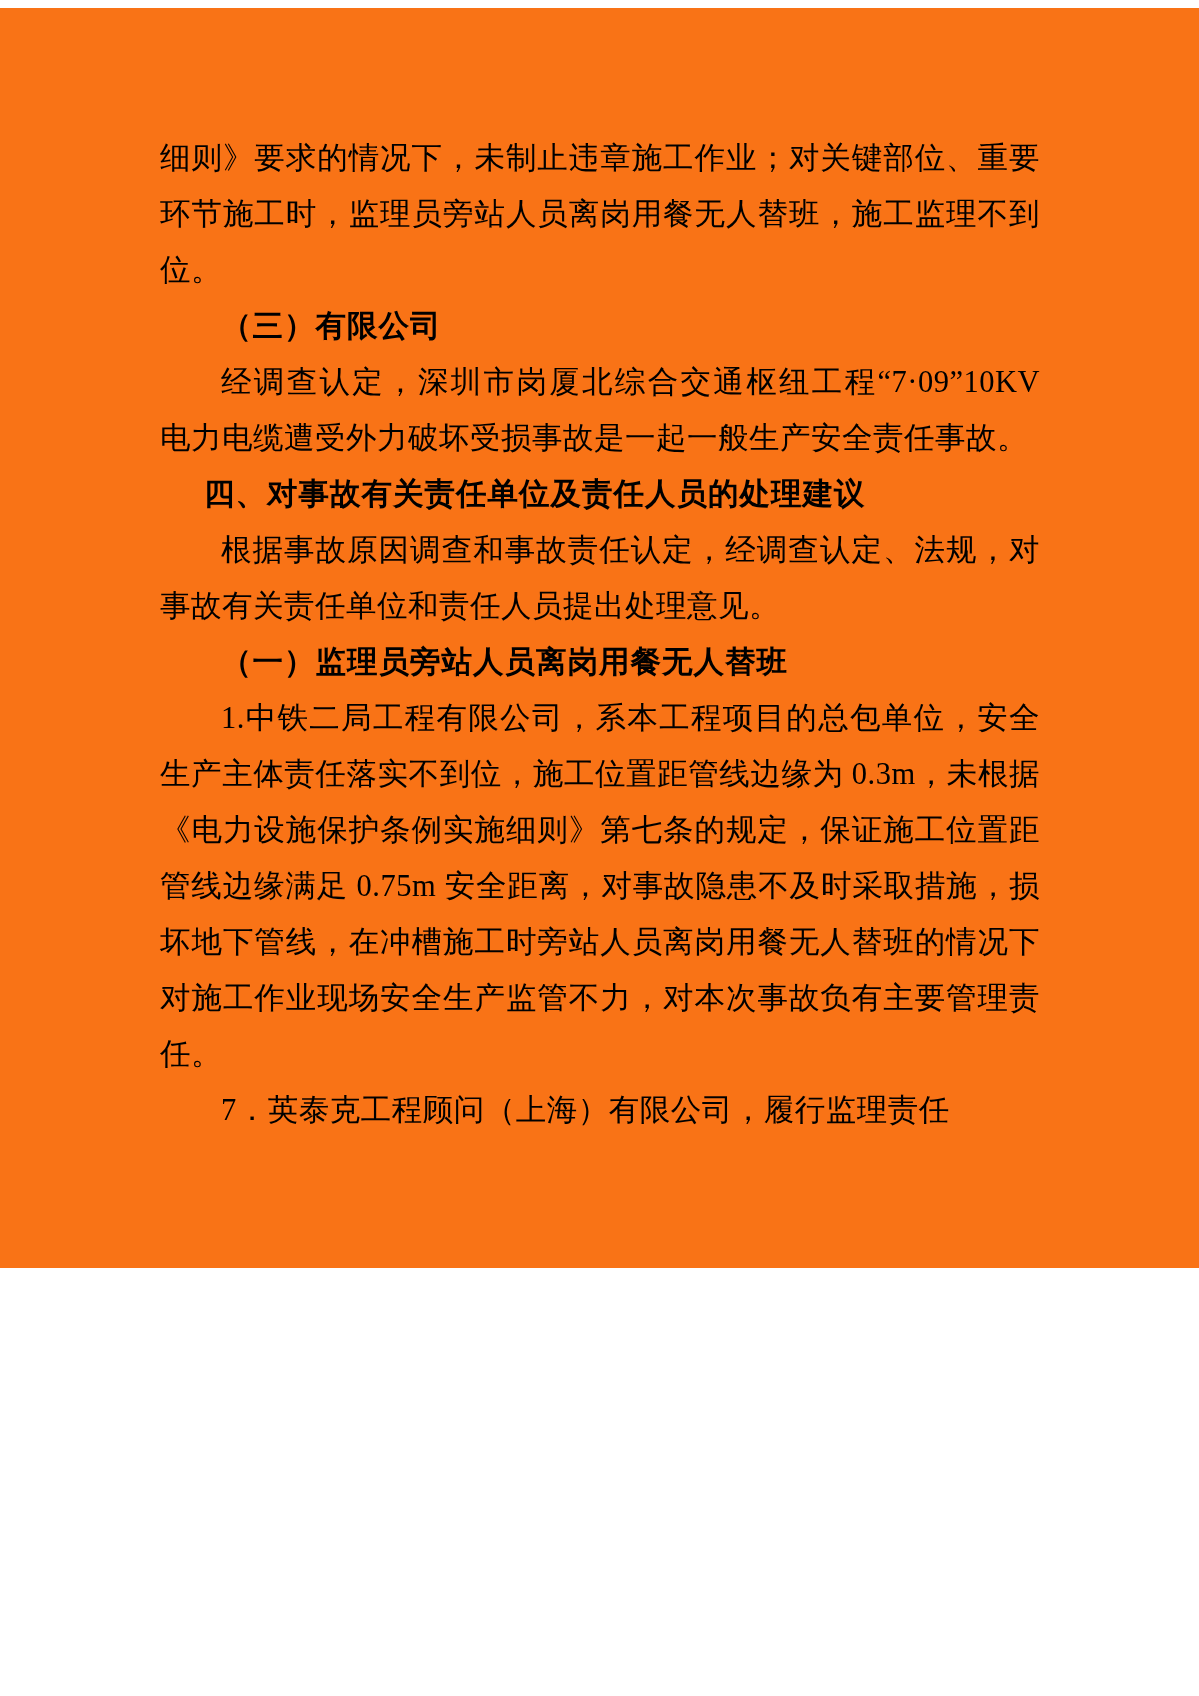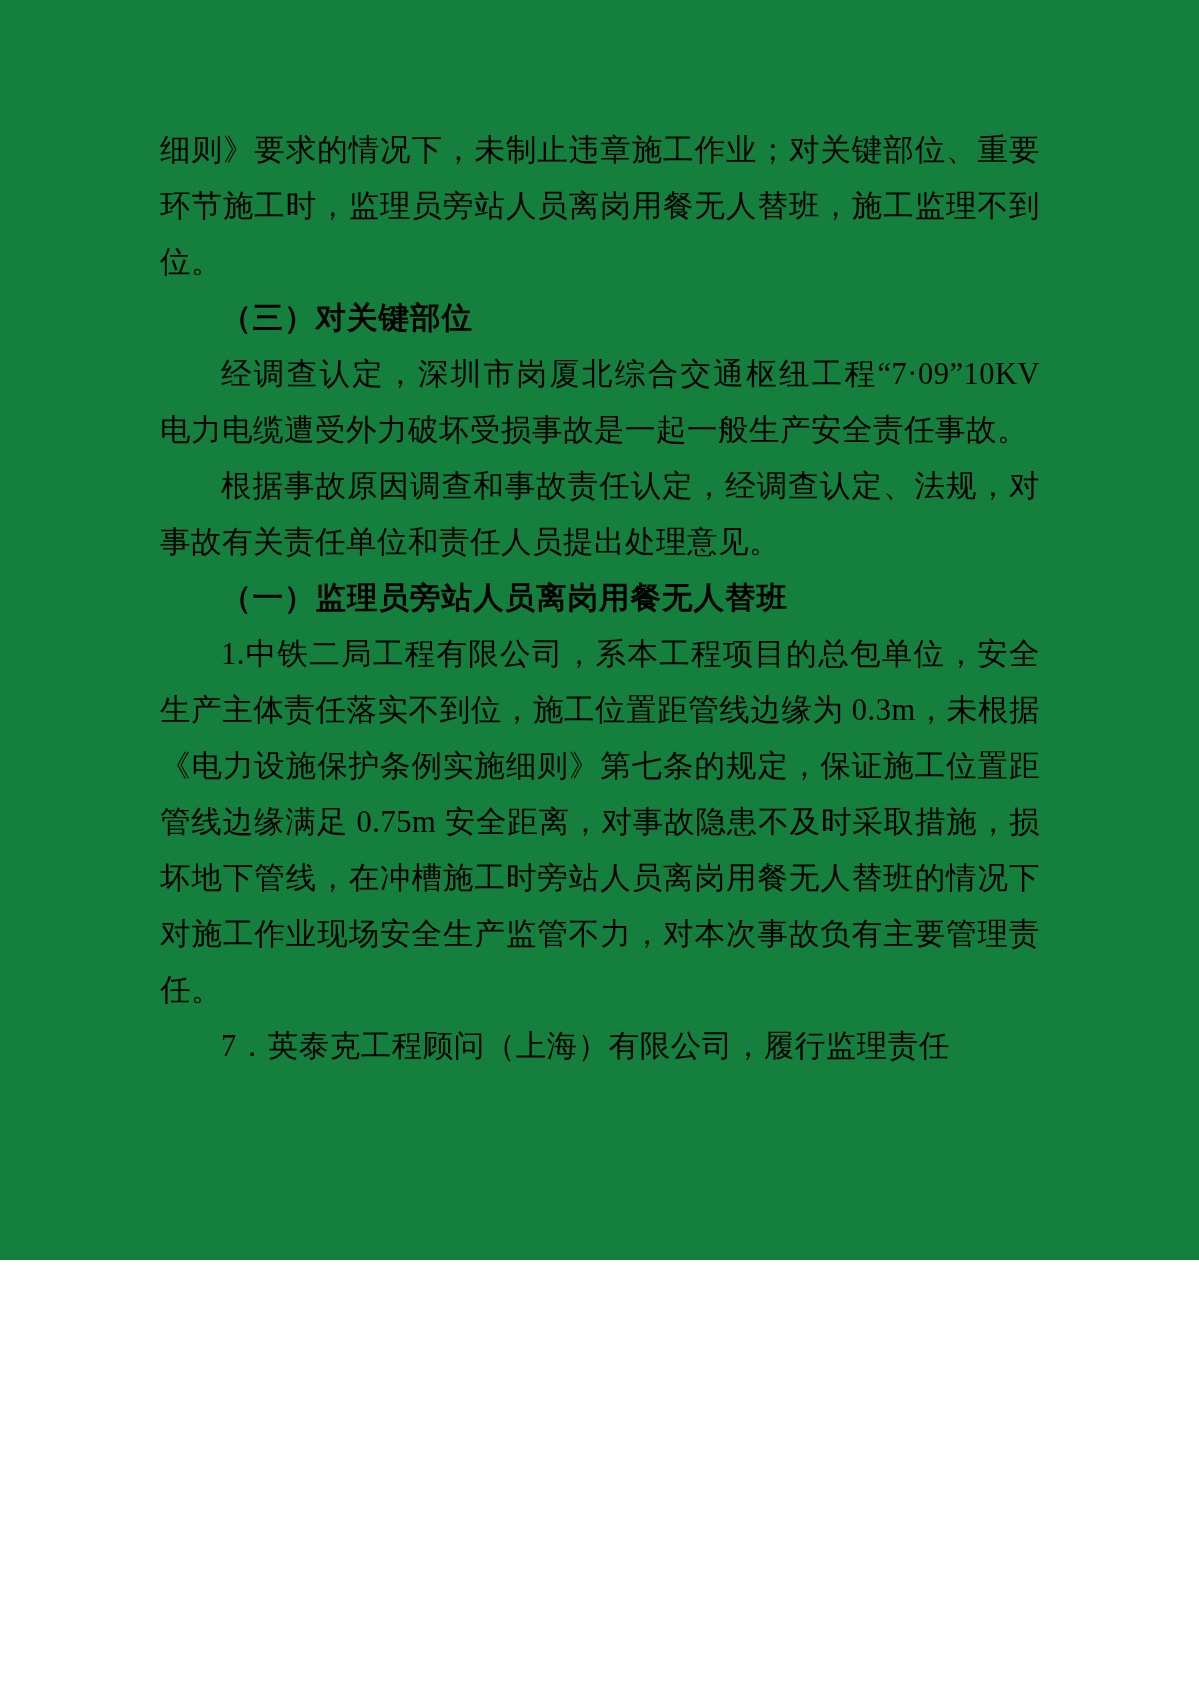--- a/index.html
+++ b/index.html
@@ -4,22 +4,22 @@
 <style>
   html, body {
     margin: 0;
     padding: 0;
     background: #ffffff;
   }
   .page {
     position: relative;
     width: 1199px;
     height: 1260px;
-    margin: 0 auto;
-    background: #15803d;
+    margin: 8px auto;
+    background: #f97316;
     font-family: "Liberation Serif", "DejaVu Serif", serif;
     color: #000000;
     box-sizing: border-box;
     overflow: hidden;
   }
   .body-area {
     position: absolute;
     left: 160px;
     top: 122px;
     width: 880px;
@@ -56,21 +56,22 @@
     font-family: "Liberation Serif", "DejaVu Serif", serif;
     color: #000000;
   }
 </style>
 </head>
 <body>
 
 <div class="page">
   <div class="body-area">
     <p class="plain">细则》要求的情况下，未制止违章施工作业；对关键部位、重要环节施工时，监理员旁站人员离岗用餐无人替班，施工监理不到位。</p>
-    <p class="heading">（三）对关键部位</p>
+    <p class="heading">（三）有限公司</p>
     <p class="indent">经调查认定，深圳市岗厦北综合交通枢纽工程“7·09”10KV 电力电缆遭受外力破坏受损事故是一起一般生产安全责任事故。</p>
+    <p class="heading-main">四、对事故有关责任单位及责任人员的处理建议</p>
     <p class="indent">根据事故原因调查和事故责任认定，经调查认定、法规，对事故有关责任单位和责任人员提出处理意见。</p>
     <p class="heading">（一）监理员旁站人员离岗用餐无人替班</p>
     <p class="indent">1.中铁二局工程有限公司，系本工程项目的总包单位，安全生产主体责任落实不到位，施工位置距管线边缘为 0.3m，未根据《电力设施保护条例实施细则》第七条的规定，保证施工位置距管线边缘满足 0.75m 安全距离，对事故隐患不及时采取措施，损坏地下管线，在冲槽施工时旁站人员离岗用餐无人替班的情况下对施工作业现场安全生产监管不力，对本次事故负有主要管理责任。</p>
     <p class="indent">7．英泰克工程顾问（上海）有限公司，履行监理责任</p>
   </div>
   <div class="page-number">12</div>
 </div>
 
 </body></html>

